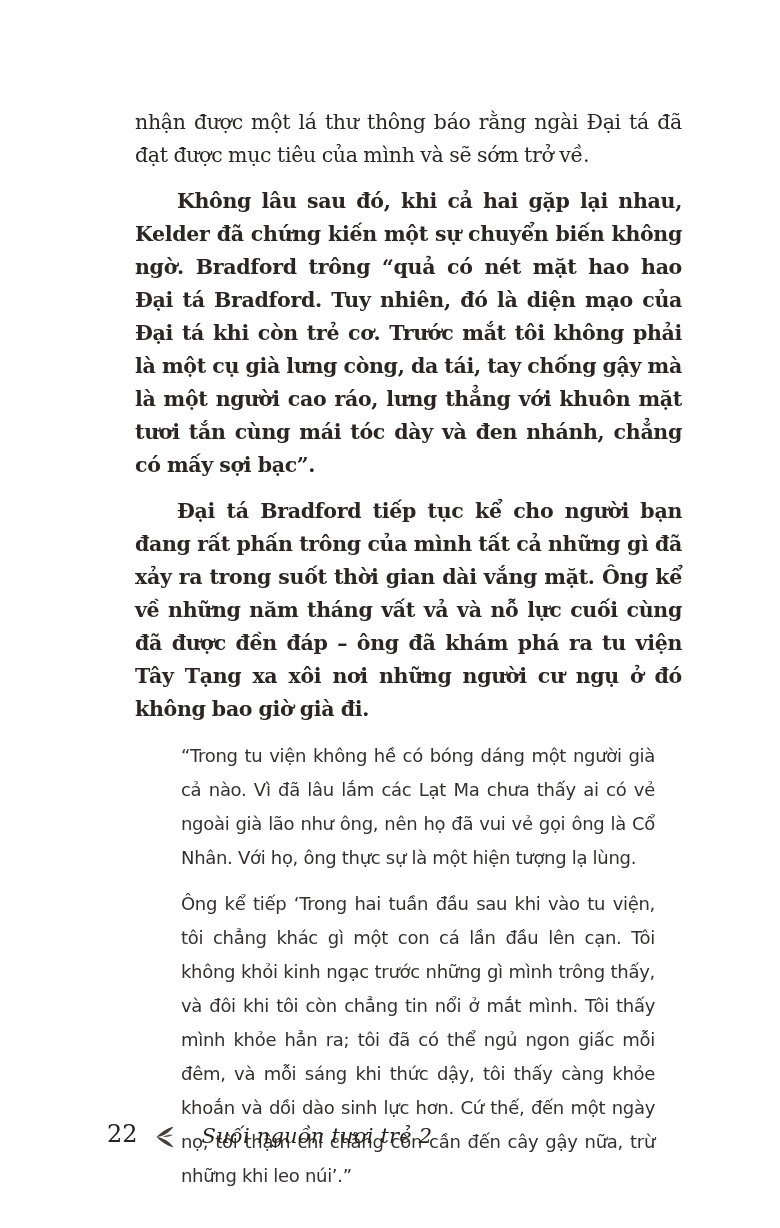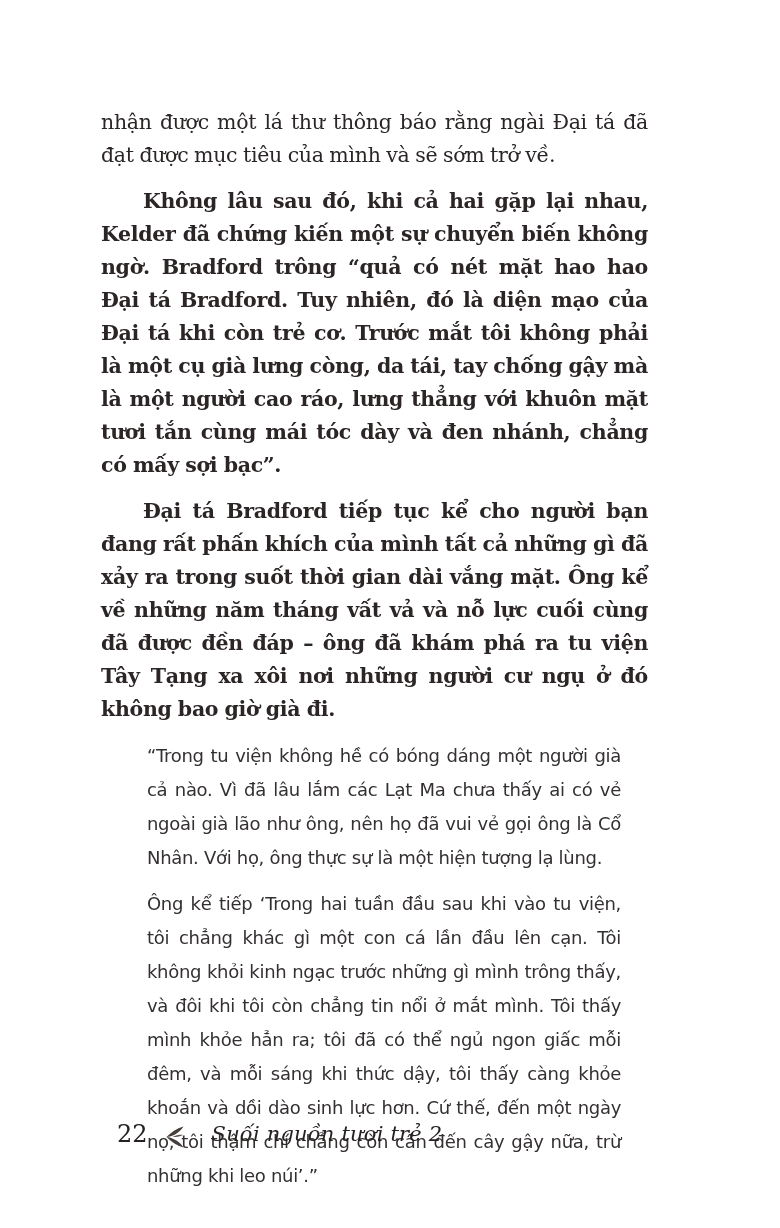--- a/index.html
+++ b/index.html
@@ -11,21 +11,21 @@
     position: relative;
     width: 780px;
     height: 1228px;
     margin: 0 auto;
     background: #ffffff;
     overflow: hidden;
     color: #2b2525;
   }
   .content {
     position: absolute;
-    left: 101px;
+    left: 135px;
     top: 106px;
     width: 547px;
   }
   p.body {
     font-family: "DejaVu Serif", "Liberation Serif", serif;
     font-size: 20.5px;
     line-height: 33px;
     text-align: justify;
     margin: 0 0 13px 0;
     letter-spacing: -0.3px;
@@ -41,24 +41,24 @@
     font-size: 18px;
     line-height: 34px;
     text-align: justify;
     margin: 6px 0 12px 46px;
     width: 474px;
     letter-spacing: -0.3px;
     color: #343030;
   }
   .footer {
     position: absolute;
-    left: 117px;
+    left: 107px;
     top: 1120px;
     display: flex;
-    align-items: center;
+    align-items: flex-end;
   }
   .page-number {
     font-family: "DejaVu Serif", "Liberation Serif", serif;
     font-size: 24px;
     color: #272222;
   }
   .ornament {
     align-self: center;
     margin: 0 26px 0 16px;
     transform: translateY(3px);
@@ -74,21 +74,21 @@
 </style>
 </head>
 <body>
 
 <div class="page">
 
   <div class="content">
 
   <p class="body">nhận được một lá thư thông báo rằng ngài Đại tá đã đạt được mục tiêu của mình và sẽ sớm trở về.</p>
       <p class="body indent">Không lâu sau đó, khi cả hai gặp lại nhau, Kelder đã chứng kiến một sự chuyển biến không ngờ. Bradford trông “quả có nét mặt hao hao Đại tá Bradford. Tuy nhiên, đó là diện mạo của Đại tá khi còn trẻ cơ. Trước mắt tôi không phải là một cụ già lưng còng, da tái, tay chống gậy mà là một người cao ráo, lưng thẳng với khuôn mặt tươi tắn cùng mái tóc dày và đen nhánh, chẳng có mấy sợi bạc”.</p>
-      <p class="body indent">Đại tá Bradford tiếp tục kể cho người bạn đang rất phấn khích của mình tất cả những gì đã xảy ra trong suốt thời gian dài vắng mặt. Ông kể về những năm tháng vất vả và nỗ lực cuối cùng đã được đền đáp – ông đã khám phá ra tu viện Tây Tạng xa xôi nơi những người cư ngụ ở đó không bao giờ già đi.</p>
+      <p class="body indent">Đại tá Bradford tiếp tục kể cho người bạn đang rất phấn trông của mình tất cả những gì đã xảy ra trong suốt thời gian dài vắng mặt. Ông kể về những năm tháng vất vả và nỗ lực cuối cùng đã được đền đáp – ông đã khám phá ra tu viện Tây Tạng xa xôi nơi những người cư ngụ ở đó không bao giờ già đi.</p>
       <p class="quote">“Trong tu viện không hề có bóng dáng một người già cả nào. Vì đã lâu lắm các Lạt Ma chưa thấy ai có vẻ ngoài già lão như ông, nên họ đã vui vẻ gọi ông là Cổ Nhân. Với họ, ông thực sự là một hiện tượng lạ lùng.</p>
       <p class="quote">Ông kể tiếp ‘Trong hai tuần đầu sau khi vào tu viện, tôi chẳng khác gì một con cá lần đầu lên cạn. Tôi không khỏi kinh ngạc trước những gì mình trông thấy, và đôi khi tôi còn chẳng tin nổi ở mắt mình. Tôi thấy mình khỏe hẳn ra; tôi đã có thể ngủ ngon giấc mỗi đêm, và mỗi sáng khi thức dậy, tôi thấy càng khỏe khoắn và dồi dào sinh lực hơn. Cứ thế, đến một ngày nọ, tôi thậm chí chẳng còn cần đến cây gậy nữa, trừ những khi leo núi’.”</p>
     </div>
 
   <div class="footer">
     <span class="page-number">22</span>
     <span class="ornament">
       <svg width="22" height="26" viewBox="0 0 22 26" aria-hidden="true">
         <g fill="#453e3b">
           <path d="M2.5 13 C7 8.5 12.5 4.5 19.5 2.5 C16 8 10.5 11.5 4.5 12.8 Z"></path>

